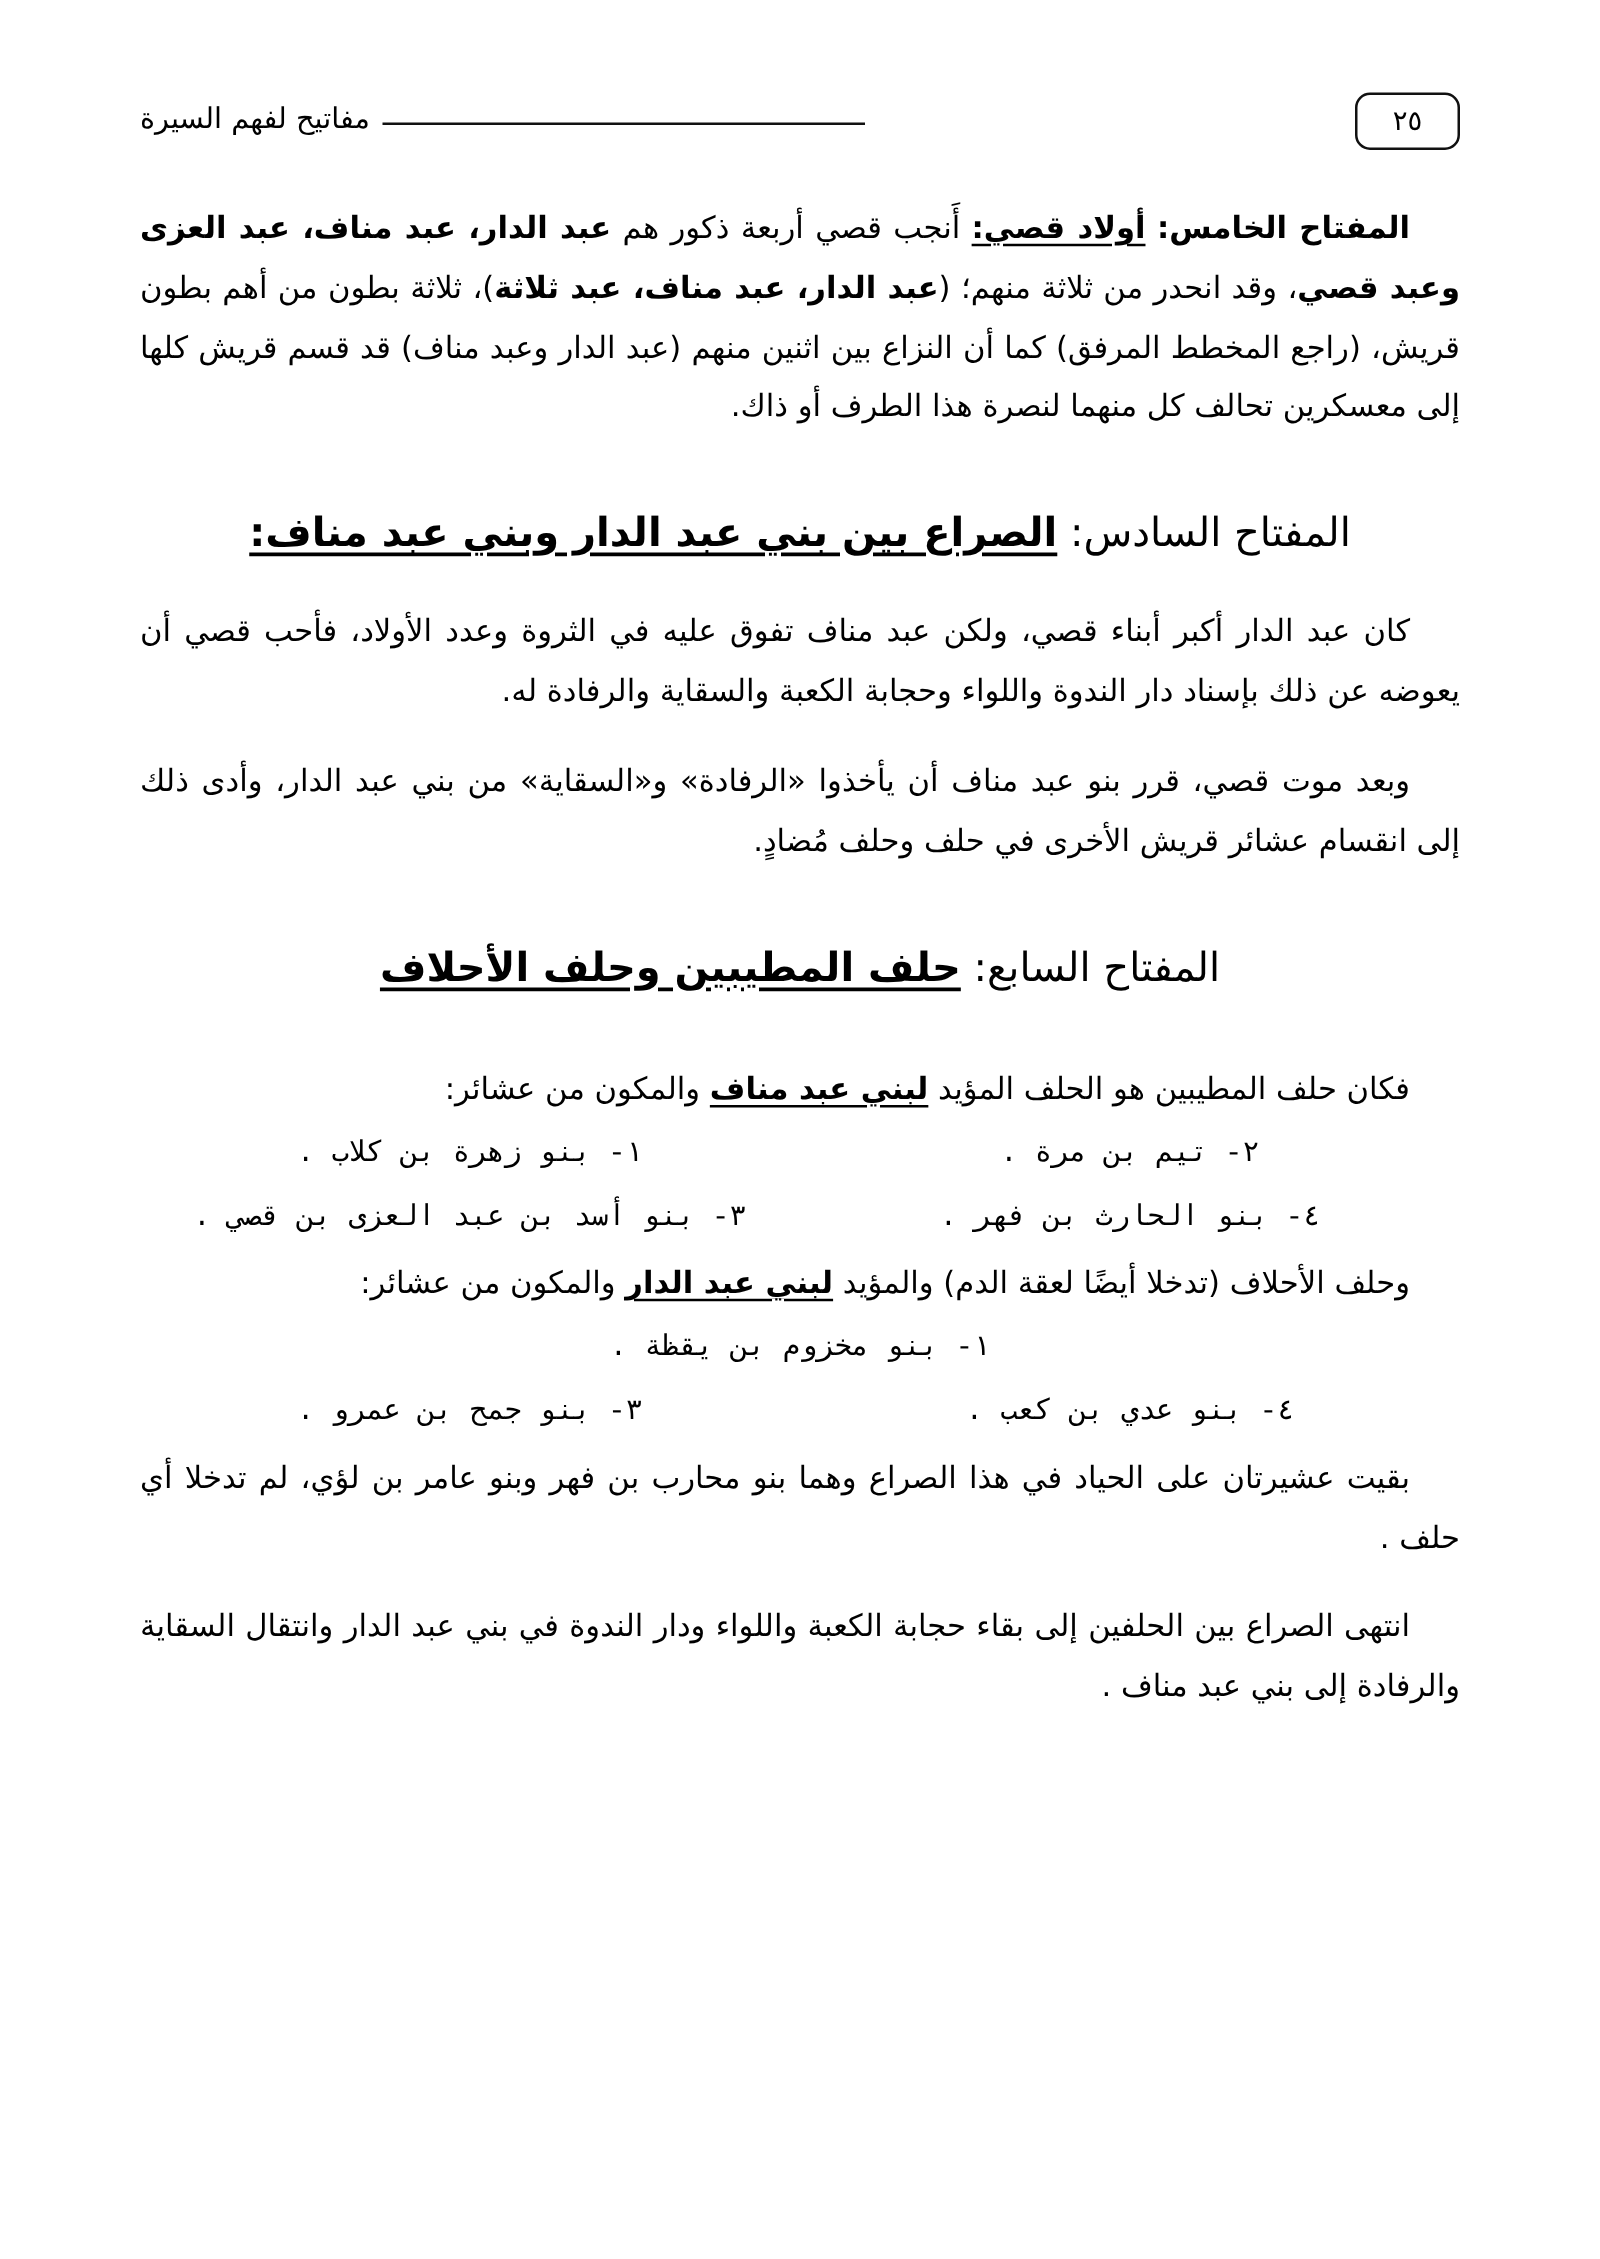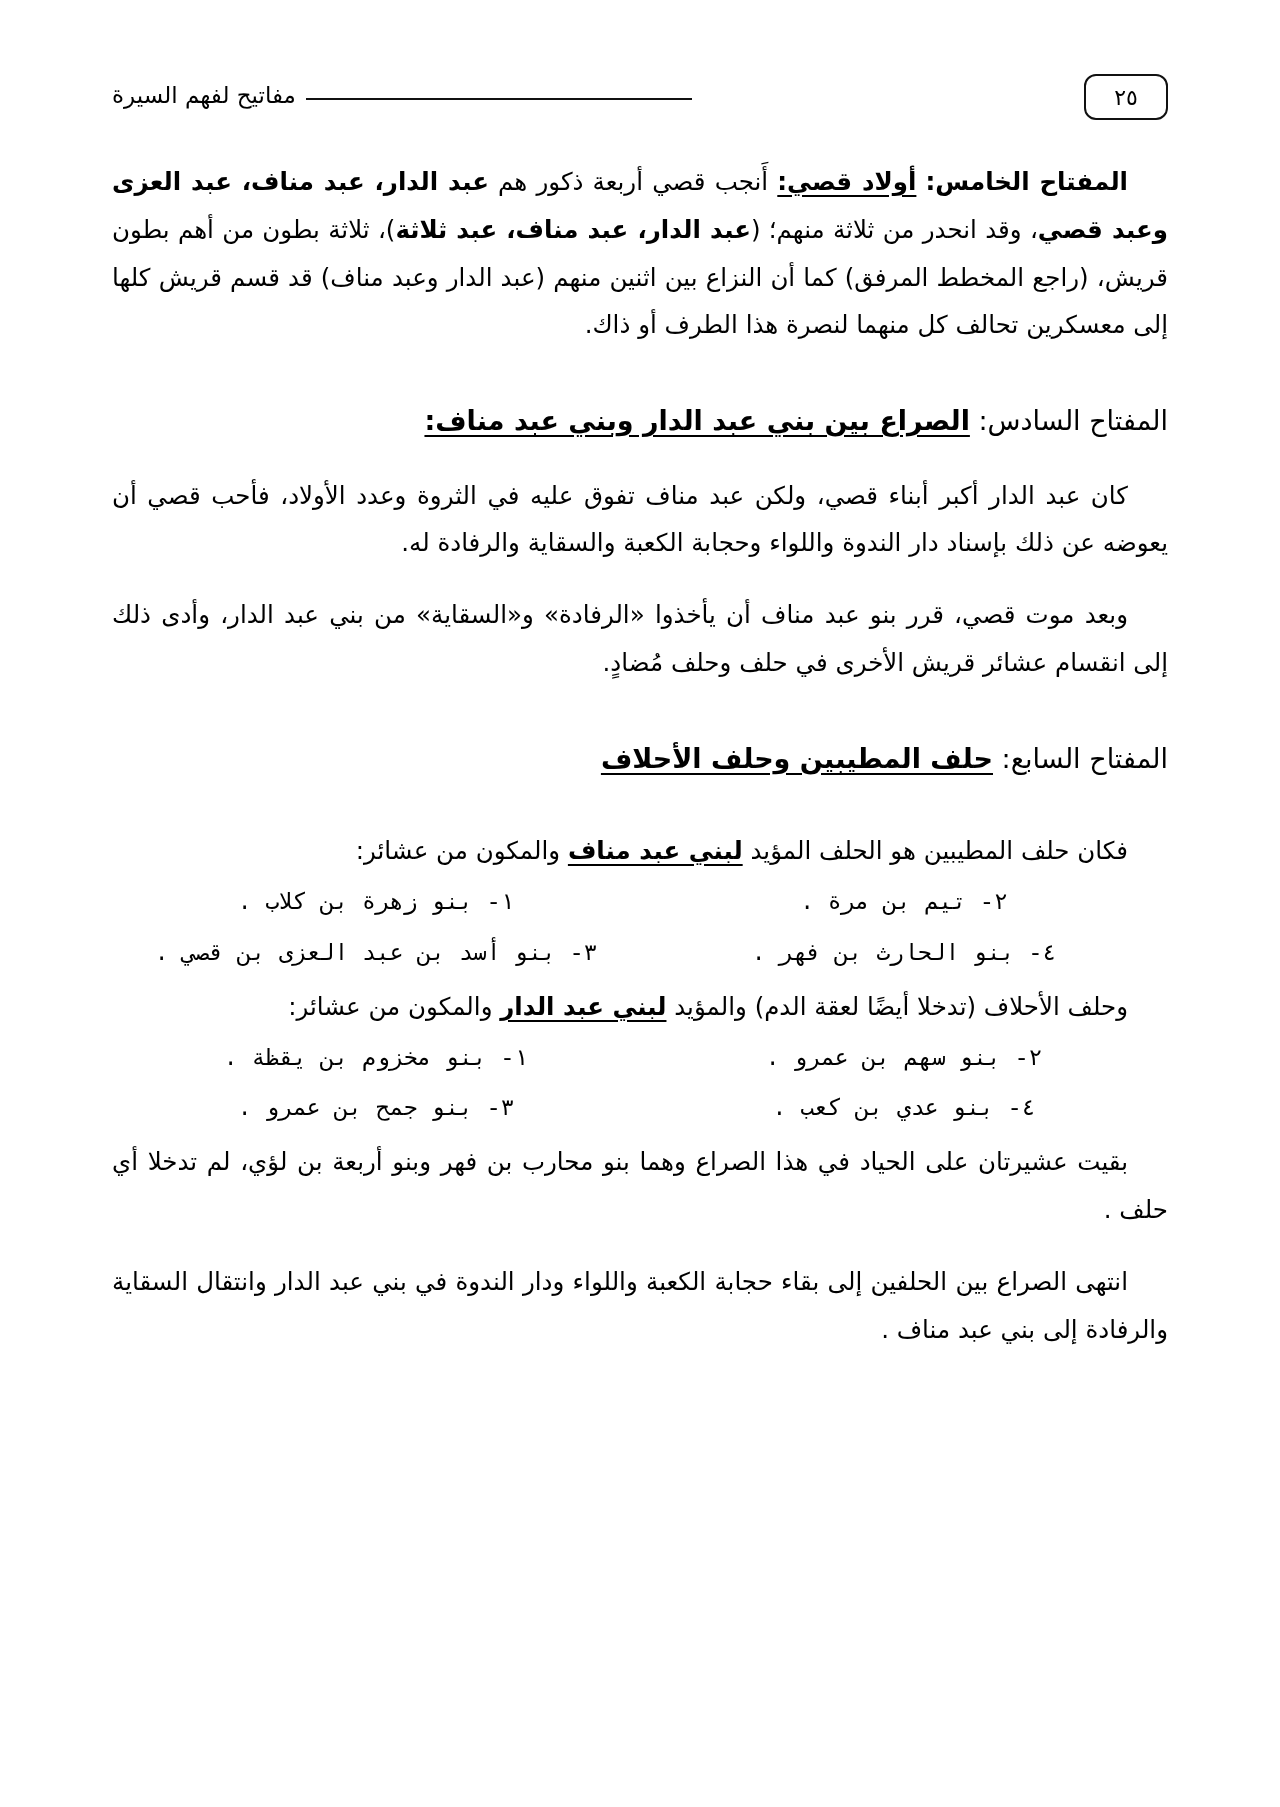--- a/index.html
+++ b/index.html
@@ -68,22 +68,22 @@
   }
   p {
     margin: 0 0 6px 0;
   }
   .indent { text-indent: 40px; }
   .b { font-weight: bold; }
   .bu { font-weight: bold; text-decoration: underline; text-underline-offset: 5px; }
 
   .section-heading {
     margin: 46px 0 24px 0;
-    text-align: right;
-    font-size: 27px;
+    text-align: center;
+    font-size: 32px;
   }
   .section-heading .lead { font-weight: normal; }
 
   .para-block { margin-bottom: 10px; }
   .gap-md { height: 18px; }
 
   
   .list-row {
     display: flex;
     flex-direction: row;
@@ -161,38 +161,34 @@
         <span>٣-</span>
         <span>بنو أسد بن عبد العزى بن قصي .</span>
       </div>
     </div>
 
     <p class="indent">
       <span>وحلف الأحلاف (تدخلا أيضًا لعقة الدم) والمؤيد </span><span class="bu">لبني عبد الدار</span><span> والمكون من عشائر:</span>
     </p>
 
     <div class="list-row">
-      <div class="list-cell left">
-        <span>٢-</span>
-        <span>بنو سهم بن عمرو .</span>
-      </div>
       <div class="list-cell right">
         <span>١-</span>
         <span>بنو مخزوم بن يقظة .</span>
       </div>
     </div>
     <div class="list-row">
       <div class="list-cell left">
         <span>٤-</span>
         <span>بنو عدي بن كعب .</span>
       </div>
       <div class="list-cell right">
         <span>٣-</span>
         <span>بنو جمح بن عمرو .</span>
       </div>
     </div>
 
-    <p class="indent">بقيت عشيرتان على الحياد في هذا الصراع وهما بنو محارب بن فهر وبنو أربعة بن لؤي، لم تدخلا أي حلف .</p>
+    <p class="indent">بقيت عشيرتان على الحياد في هذا الصراع وهما بنو محارب بن فهر وبنو عامر بن لؤي، لم تدخلا أي حلف .</p>
     <div class="gap-md"></div>
     <p class="indent">انتهى الصراع بين الحلفين إلى بقاء حجابة الكعبة واللواء ودار الندوة في بني عبد الدار وانتقال السقاية والرفادة إلى بني عبد مناف .</p>
 
   </div>
 </div>
 
 </body></html>

